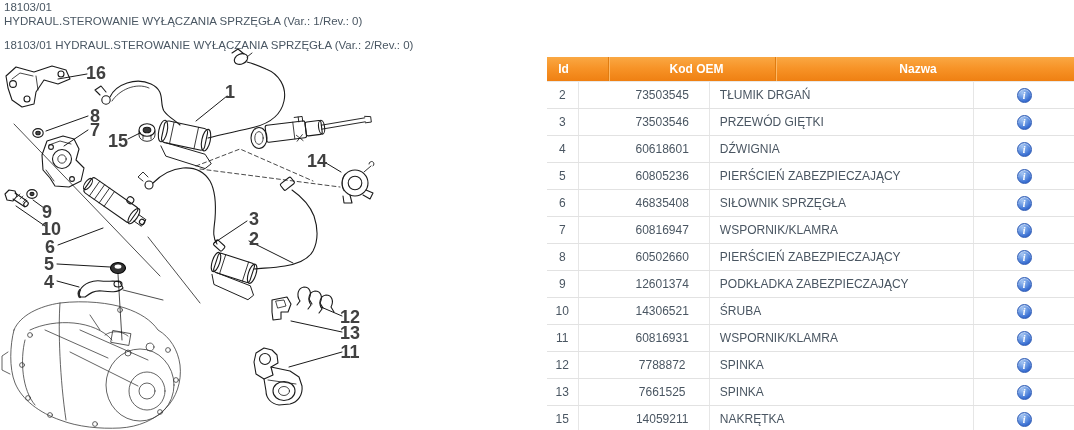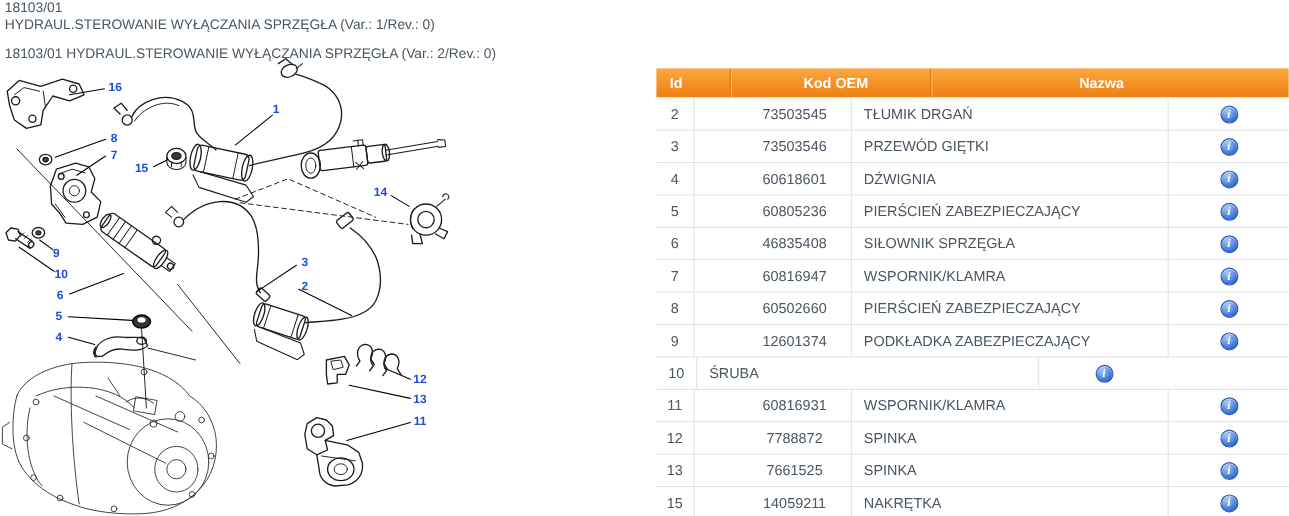--- a/index.html
+++ b/index.html
@@ -10,21 +10,21 @@
   
   .page-head{position:absolute;left:4px;top:1px;color:#4a5763;font-size:11.5px;line-height:13px;}
   .page-head .l1{margin:0 0 1px 0;}
   .page-head .l2{margin:0;}
   .page-head .l3{margin:11px 0 0 0;}
   
   .diagram-wrap{position:absolute;left:0;top:0;width:530px;height:430px;}
   .diagram-wrap svg{position:absolute;left:0;top:0;}
   .part-label{
     position:absolute;transform:translate(-50%,-50%);
-    font-weight:bold;font-size:10px;color:#1d4ed8;letter-spacing:0px;
+    font-weight:bold;font-size:18px;color:#404040;letter-spacing:0px;
     font-family:"Liberation Sans",sans-serif;white-space:nowrap;
   }
   
   .ptable{position:absolute;left:547px;top:57px;width:527px;}
   .thead{display:flex;height:24px;
     background:linear-gradient(to bottom,#faa843 0%,#f79428 45%,#ef8012 100%);
     border-bottom:1px solid #e8e8e8;gap:28px;}
   .thcell{color:#ffffff;font-weight:bold;font-size:12px;display:flex;align-items:center;justify-content:center;}
   .thcell + .thcell{border-left:1px solid #e07c10;box-shadow:inset 1px 0 0 #fdb866;}
   .trow{display:flex;height:26px;background:#ffffff;border-bottom:1px solid #e2e2e2;}
@@ -345,20 +345,21 @@
       <div class="trow">
         <div class="tcell col-id">9</div>
         <div class="tcell col-oem">12601374</div>
         <div class="tcell col-name">PODKŁADKA ZABEZPIECZAJĄCY</div>
         <div class="tcell col-info">
           <div class="info-icon">i</div>
         </div>
       </div>
       <div class="trow">
         <div class="tcell col-id">10</div>
+        <div class="tcell col-oem">14306521</div>
         <div class="tcell col-name">ŚRUBA</div>
         <div class="tcell col-info">
           <div class="info-icon">i</div>
         </div>
       </div>
       <div class="trow">
         <div class="tcell col-id">11</div>
         <div class="tcell col-oem">60816931</div>
         <div class="tcell col-name">WSPORNIK/KLAMRA</div>
         <div class="tcell col-info">

